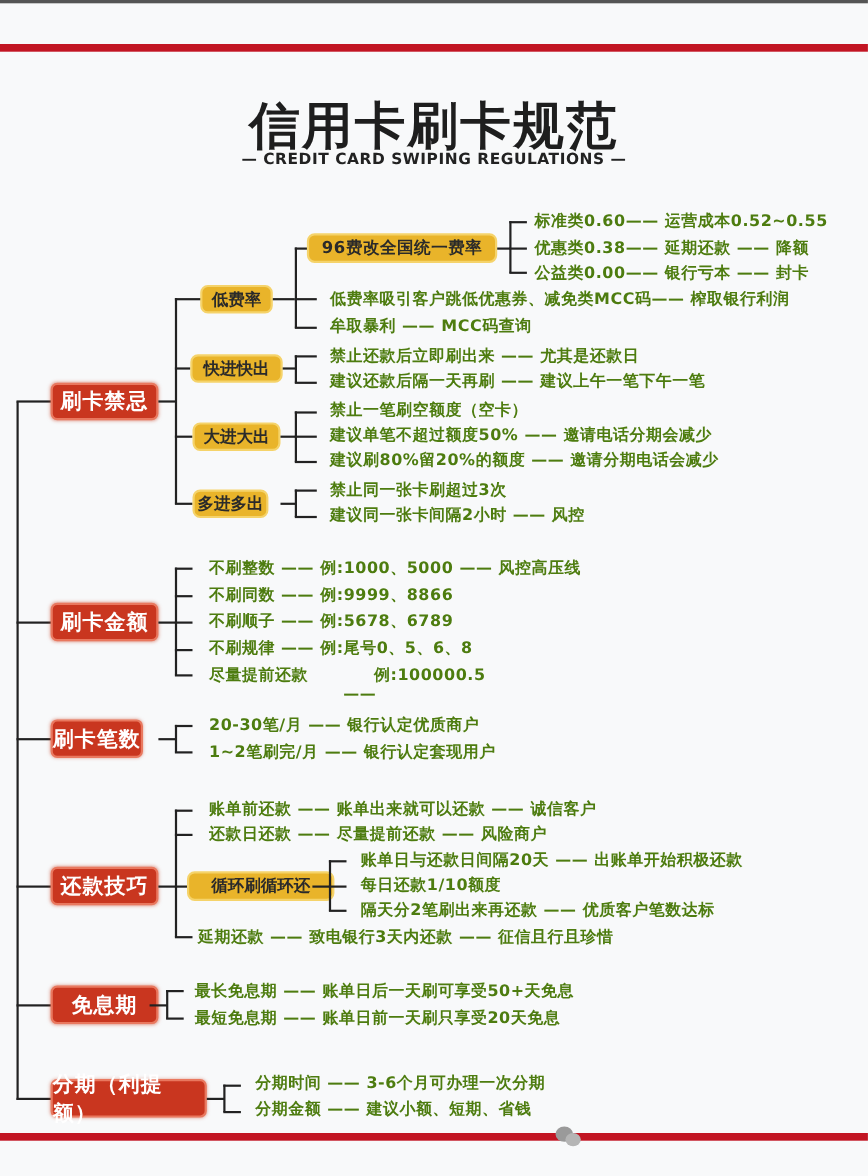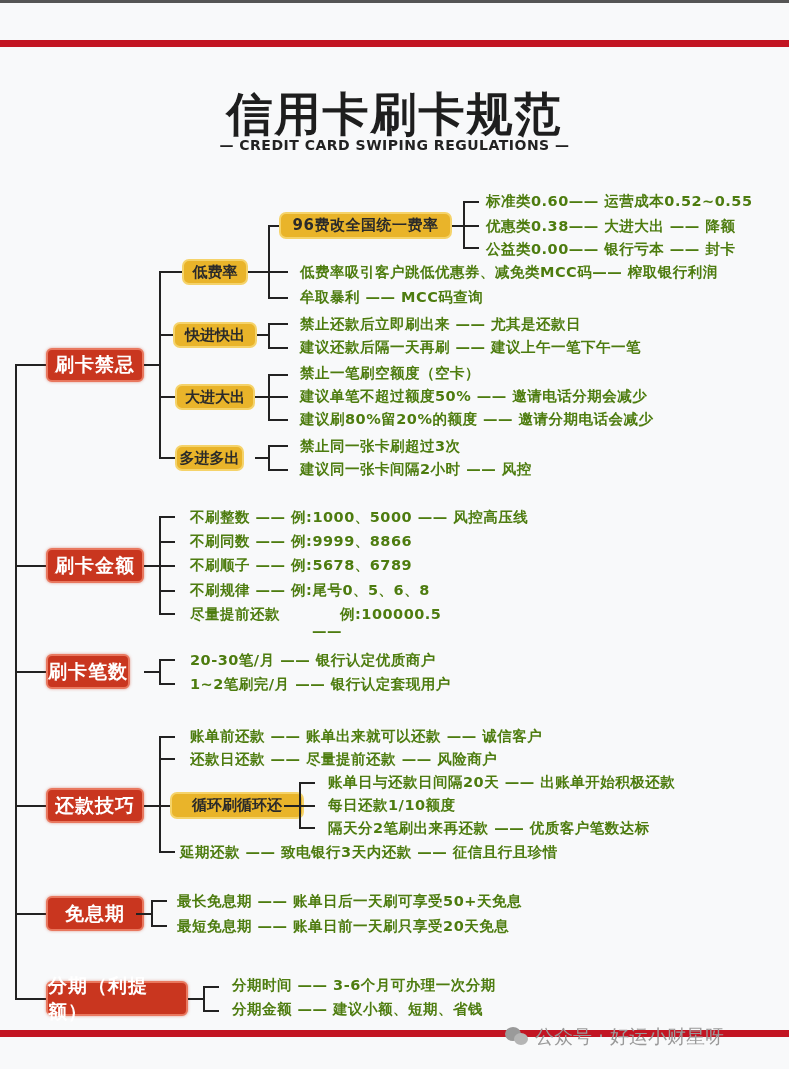--- a/index.html
+++ b/index.html
@@ -50,21 +50,21 @@
 
 <div class="node-yel" style="left:279px;top:212px;width:173px;height:27px;letter-spacing:0.5px">
     <span>96费改全国统一费率</span>
   </div>
 <div class="l" style="left:452px;top:225px;width:12px;height:2px"></div>
 <div class="l" style="left:463px;top:201px;width:2px;height:47px"></div>
 <div class="l" style="left:463px;top:201px;width:16px;height:2px"></div>
 <div class="l" style="left:463px;top:225px;width:16px;height:2px"></div>
 <div class="l" style="left:463px;top:247px;width:16px;height:2px"></div>
 <div class="t" style="left:486px;top:190px">标准类0.60—— 运营成本0.52~0.55</div>
-<div class="t" style="left:486px;top:215px">优惠类0.38—— 大进大出 —— 降额</div>
+<div class="t" style="left:486px;top:215px">优惠类0.38—— 延期还款 —— 降额</div>
 <div class="t" style="left:486px;top:238px">公益类0.00—— 银行亏本 —— 封卡</div>
 <div class="t" style="left:300px;top:261px">低费率吸引客户跳低优惠券、减免类MCC码—— 榨取银行利润</div>
 <div class="t" style="left:300px;top:286px">牟取暴利 —— MCC码查询</div>
 
 <div class="node-yel" style="left:173px;top:322px;width:84px;height:26px">
     <span>快进快出</span>
   </div>
 <div class="l" style="left:257px;top:334px;width:12px;height:2px"></div>
 <div class="l" style="left:268px;top:323px;width:2px;height:25px"></div>
 <div class="l" style="left:268px;top:323px;width:20px;height:2px"></div>
@@ -168,14 +168,13 @@
 <div class="l" style="left:188px;top:998px;width:16px;height:2px"></div>
 <div class="l" style="left:203px;top:986px;width:2px;height:25px"></div>
 <div class="l" style="left:203px;top:986px;width:16px;height:2px"></div>
 <div class="l" style="left:203px;top:1010px;width:16px;height:2px"></div>
 <div class="t" style="left:232px;top:974px">分期时间 —— 3-6个月可办理一次分期</div>
 <div class="t" style="left:232px;top:998px">分期金额 —— 建议小额、短期、省钱</div>
 
 <div class="redbar" style="top:1030px"></div>
 <div class="wm">
   <span class="wm-icon"></span>
-  <span>公众号 · 好运小财星呀</span>
 </div>
 
 </body></html>

